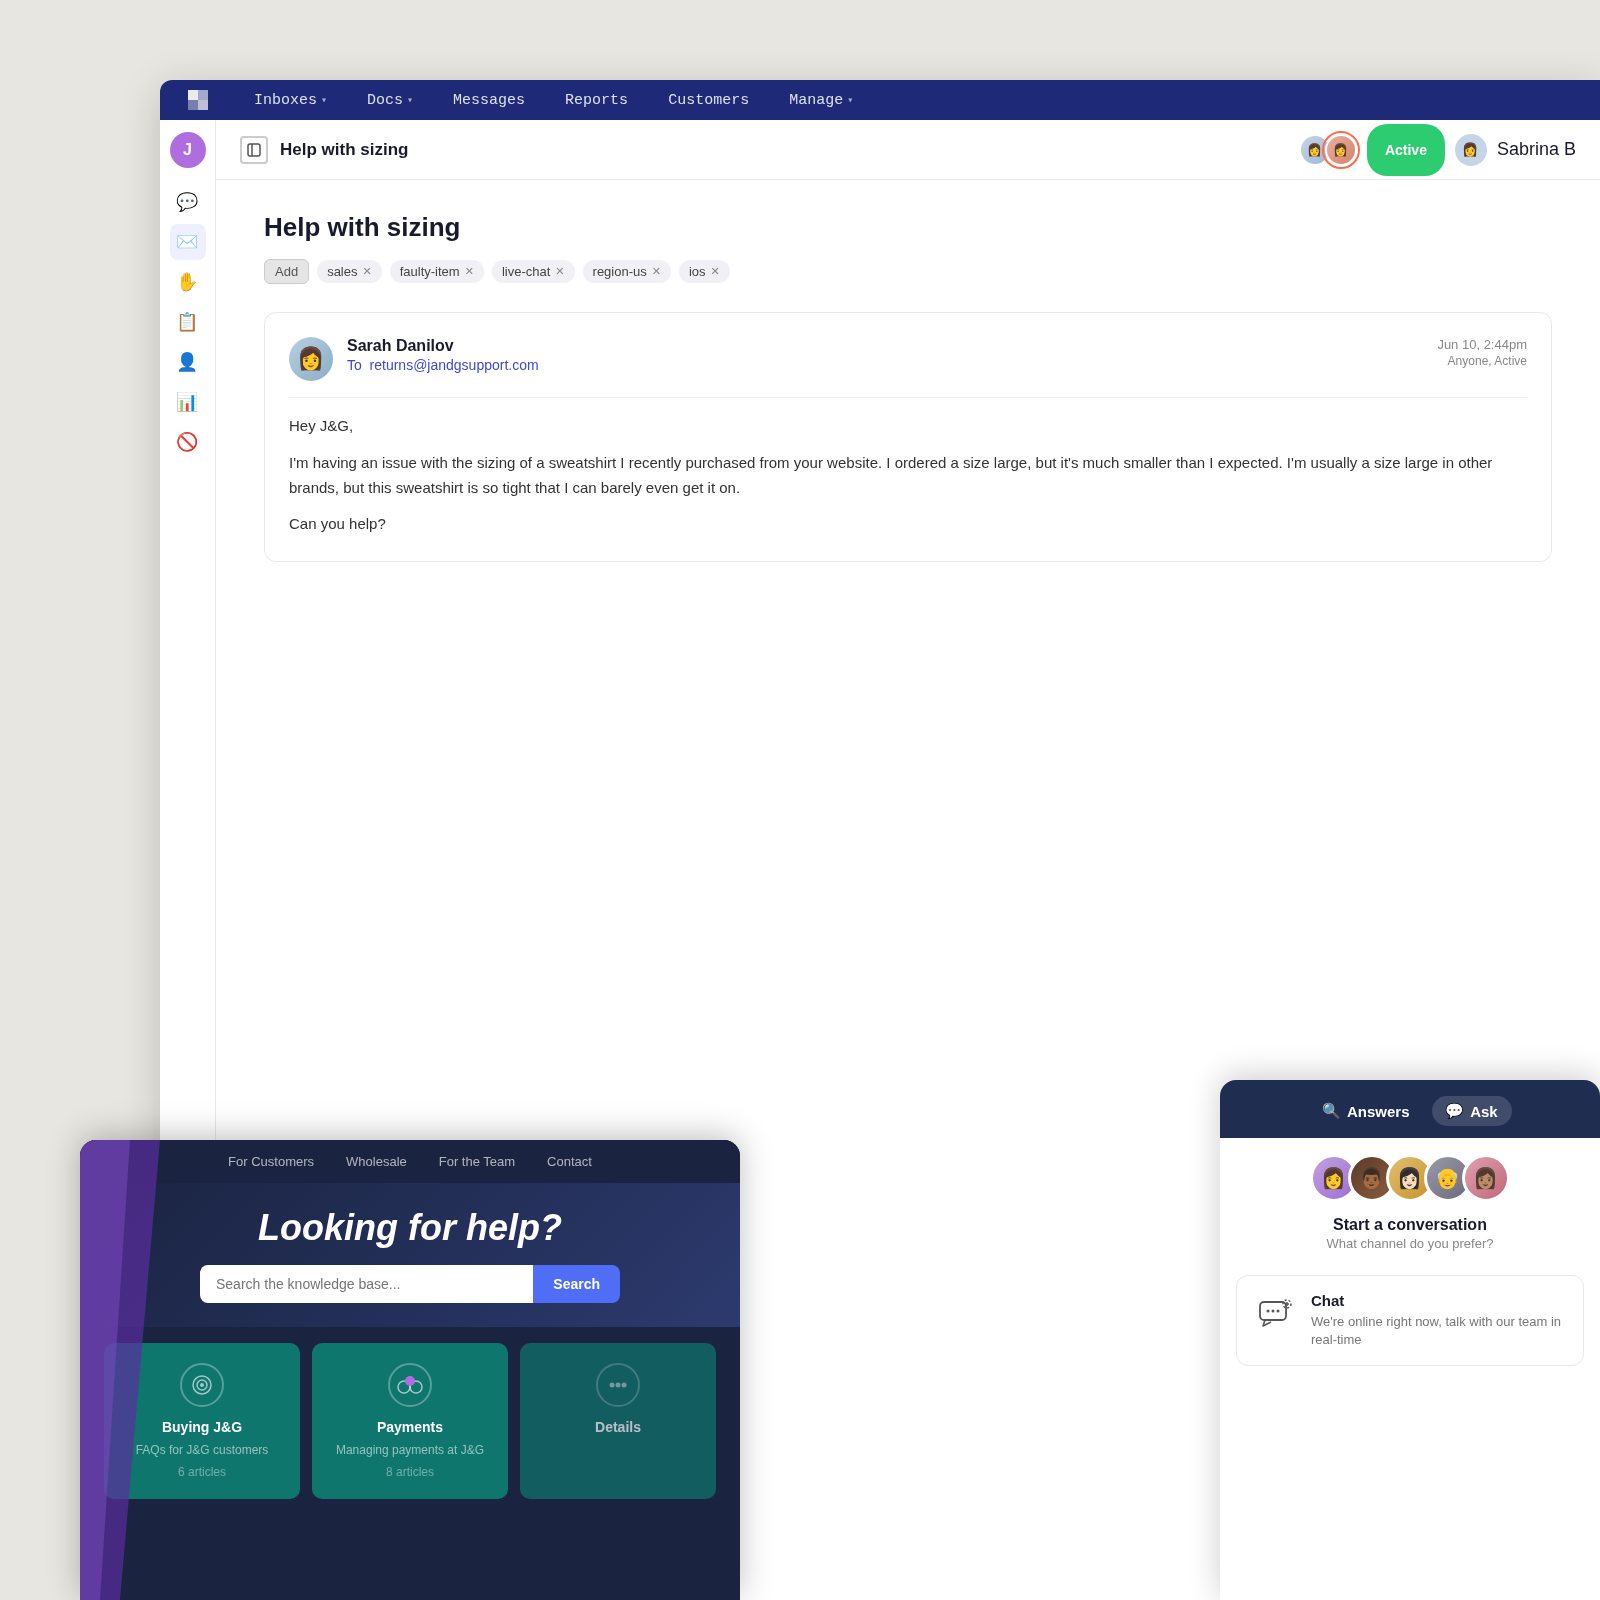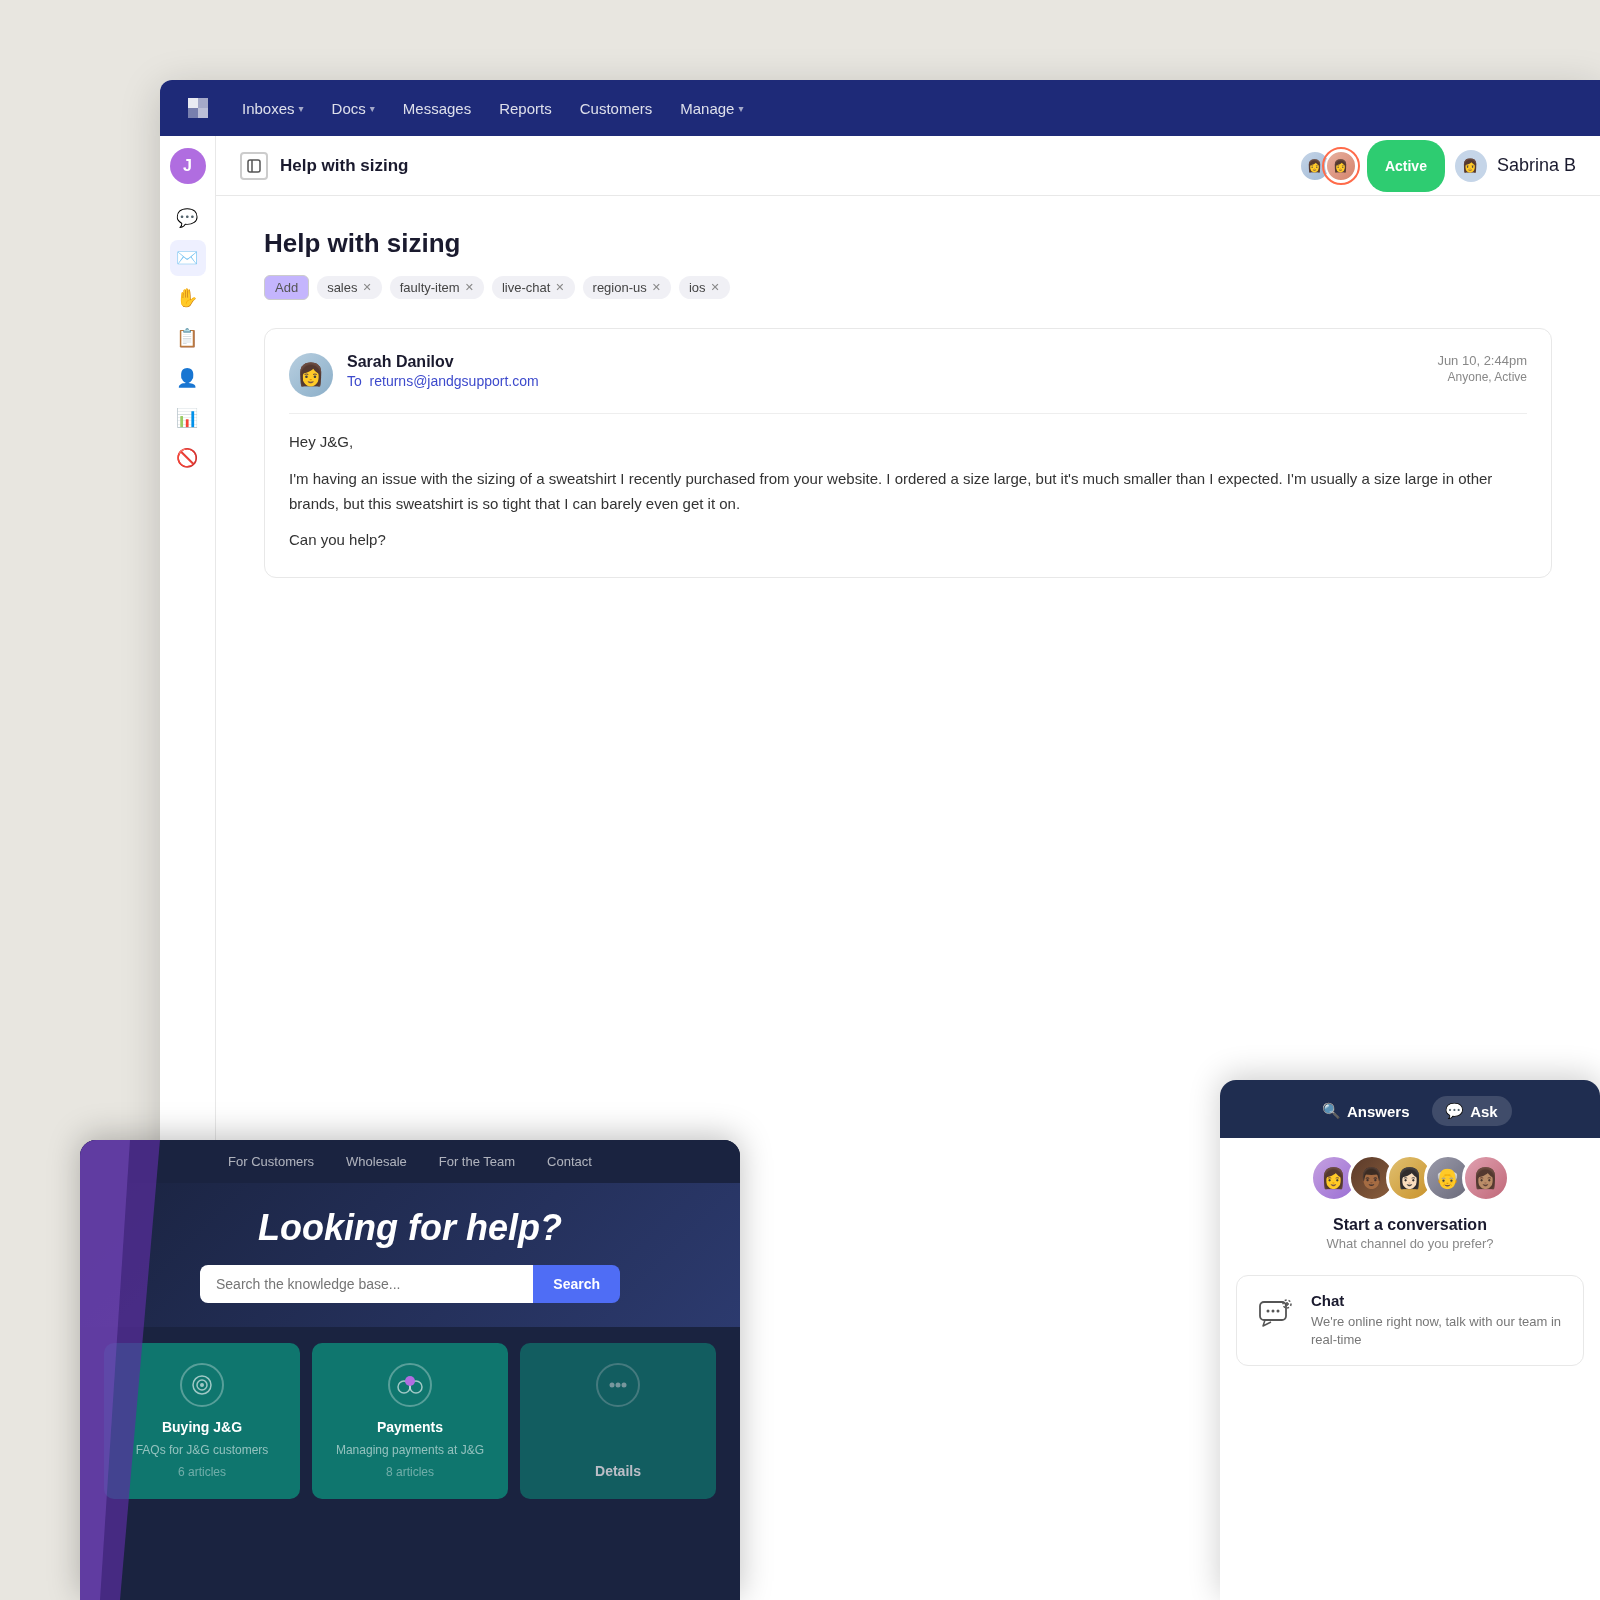--- a/index.html
+++ b/index.html
@@ -23,26 +23,27 @@
       border-radius: 12px 0 0 0;
       box-shadow: 0 8px 40px rgba(0,0,0,0.18);
       overflow: hidden;
       display: flex;
       flex-direction: column;
     }
 
     
     .top-nav {
       background: #1e2a78;
-      height: 56px;
+      height: 40px;
       display: flex;
       align-items: center;
       padding: 0 24px;
-      gap: 0;
+      gap: 12px;
       flex-shrink: 0;
+      font-family: Liberation Mono, monospace;
     }
     .nav-logo {
       color: #fff;
       font-size: 22px;
       font-weight: 900;
       margin-right: 16px;
       display: flex;
       align-items: center;
     }
     .nav-logo svg { width: 28px; height: 28px; }
@@ -214,21 +215,21 @@
       flex-wrap: wrap;
       margin-bottom: 28px;
     }
     .tag-add {
       border: 1px solid #ccc;
       border-radius: 6px;
       padding: 4px 10px;
       font-size: 13px;
       color: #555;
       cursor: pointer;
-      background: #c4b5fd;
+      background: #e5e5e5;
     }
     .tag {
       background: #f0f0f5;
       border-radius: 20px;
       padding: 4px 10px;
       font-size: 13px;
       color: #444;
       display: flex;
       align-items: center;
       gap: 5px;
@@ -692,21 +693,21 @@
           <circle cx="10" cy="16" r="6" stroke="rgba(255,255,255,0.6)" stroke-width="1.5"></circle>
           <circle cx="22" cy="16" r="6" stroke="rgba(255,255,255,0.6)" stroke-width="1.5"></circle>
           <circle cx="16" cy="10" r="5" fill="#b06de0"></circle>
         </svg>
       </div>
       <div class="hc-cat-title">Payments</div>
       <div class="hc-cat-desc">Managing payments at J&amp;G</div>
       <div class="hc-cat-count">8 articles</div>
     </div>
 
-    <div class="hc-cat-card" style="opacity:0.7;justify-content:space-between;">
+    <div class="hc-cat-card" style="opacity:0.7;">
       <div class="hc-cat-icon">
         <svg width="28" height="28" viewBox="0 0 28 28" fill="none">
           <circle cx="8" cy="14" r="2.5" fill="rgba(255,255,255,0.6)"></circle>
           <circle cx="14" cy="14" r="2.5" fill="rgba(255,255,255,0.6)"></circle>
           <circle cx="20" cy="14" r="2.5" fill="rgba(255,255,255,0.6)"></circle>
         </svg>
       </div>
       <div class="hc-cat-title">Details</div>
     </div>
   </div>

